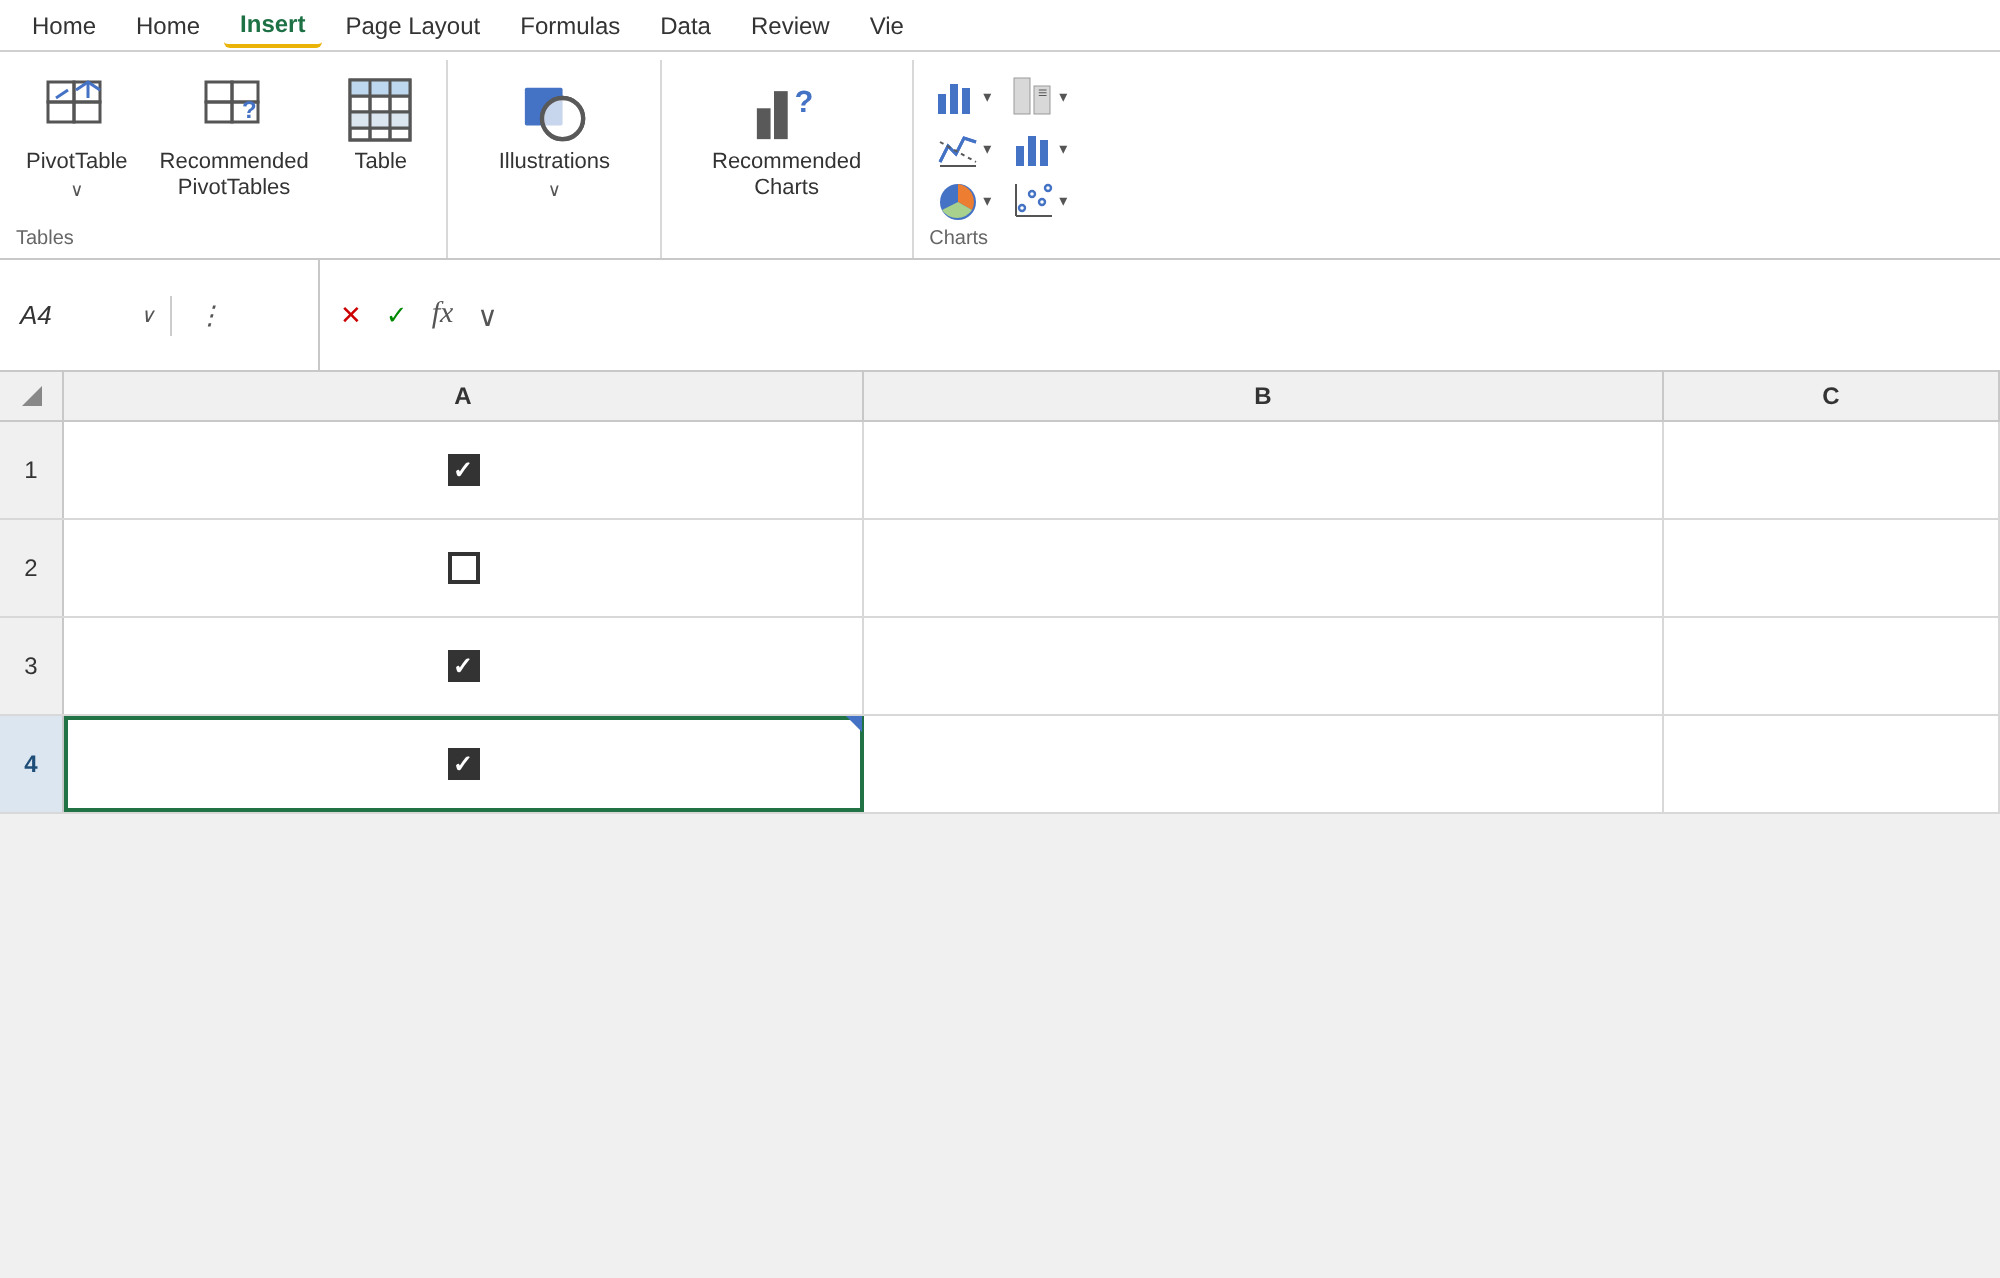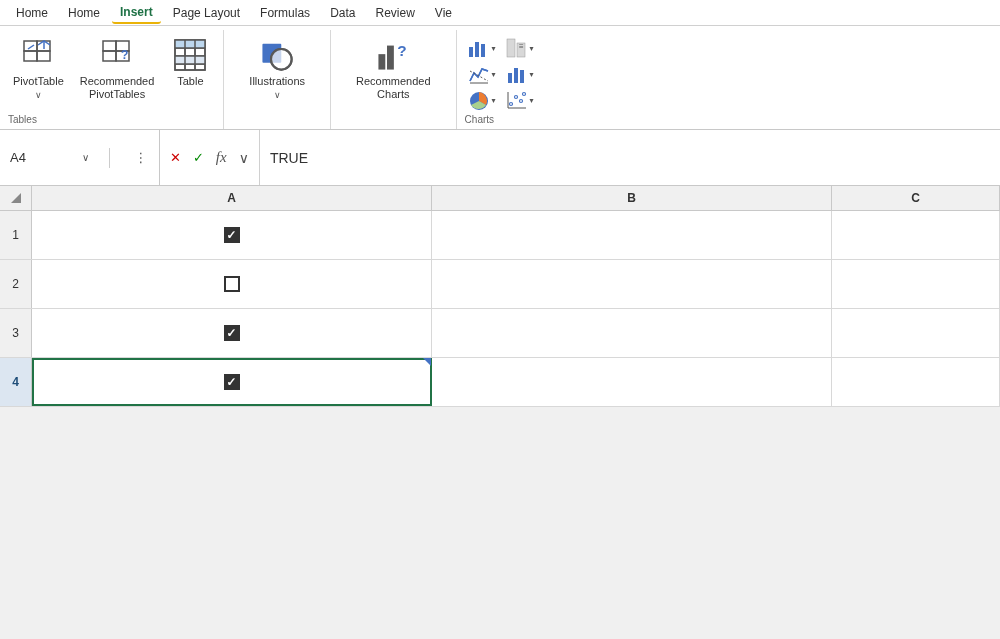--- a/index.html
+++ b/index.html
@@ -128,22 +128,23 @@
       align-items: center;
       height: 56px;
       padding: 0;
     }
     .name-box-container {
       display: flex;
       align-items: center;
       border-right: 1px solid #c8c8c8;
       padding: 0 6px;
       height: 100%;
-      gap: 16px;
+      gap: 4px;
       min-width: 160px;
+      font-style: italic;
     }
     .name-box {
       font-size: 13px;
       color: #333;
       padding: 2px 4px;
       min-width: 60px;
     }
     .name-box-arrow { font-size: 10px; color: #555; }
     .formula-bar-icons {
       display: flex;
@@ -496,21 +497,20 @@
     <div class="name-box-arrow">∨</div>
     <div style="width:1px; height:20px; background:#ccc; margin: 0 4px;"></div>
     <div style="font-size:13px; color:#555; padding: 0 4px; cursor:pointer;">⋮</div>
   </div>
   <div class="formula-bar-icons">
     <span class="formula-icon" style="font-size:13px; color:#c00;">✕</span>
     <span class="formula-icon" style="font-size:13px; color:#080;">✓</span>
     <span class="formula-icon italic" style="font-style:italic; font-family: serif;">fx</span>
     <span class="formula-icon">∨</span>
   </div>
-  <div class="formula-content">TRUE</div>
 </div>
 
 <div class="spreadsheet">
 
   <div class="grid-header-row">
     <div class="row-header-corner">
       <svg width="10" height="10" viewBox="0 0 10 10">
         <polygon points="0,10 10,0 10,10" fill="#888"></polygon>
       </svg>
     </div>

